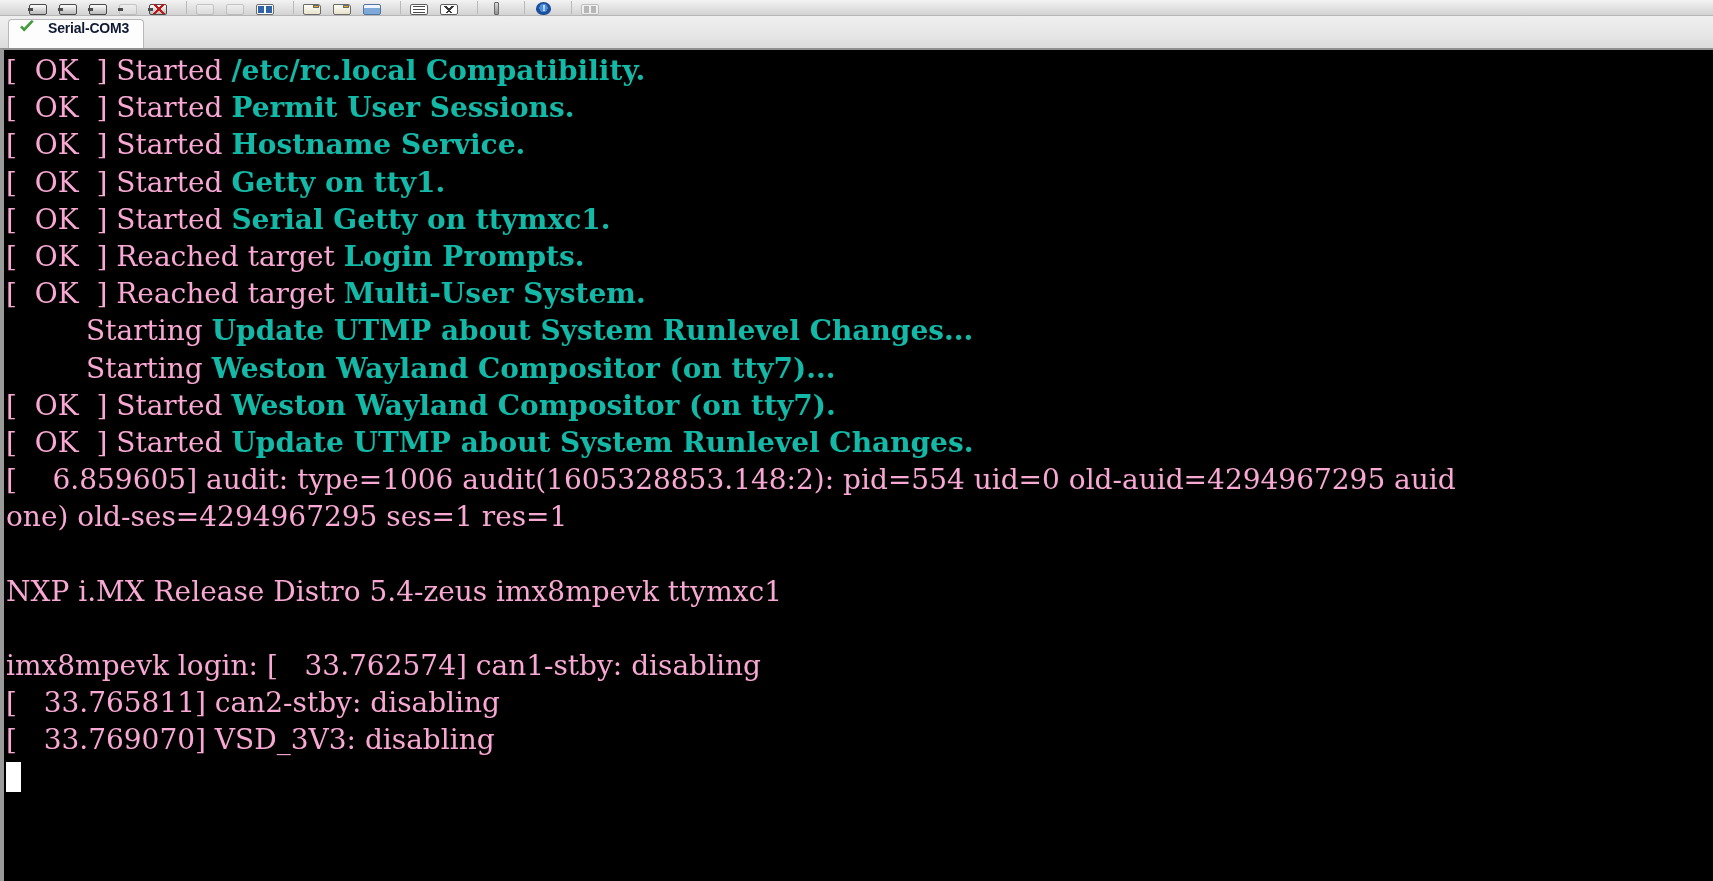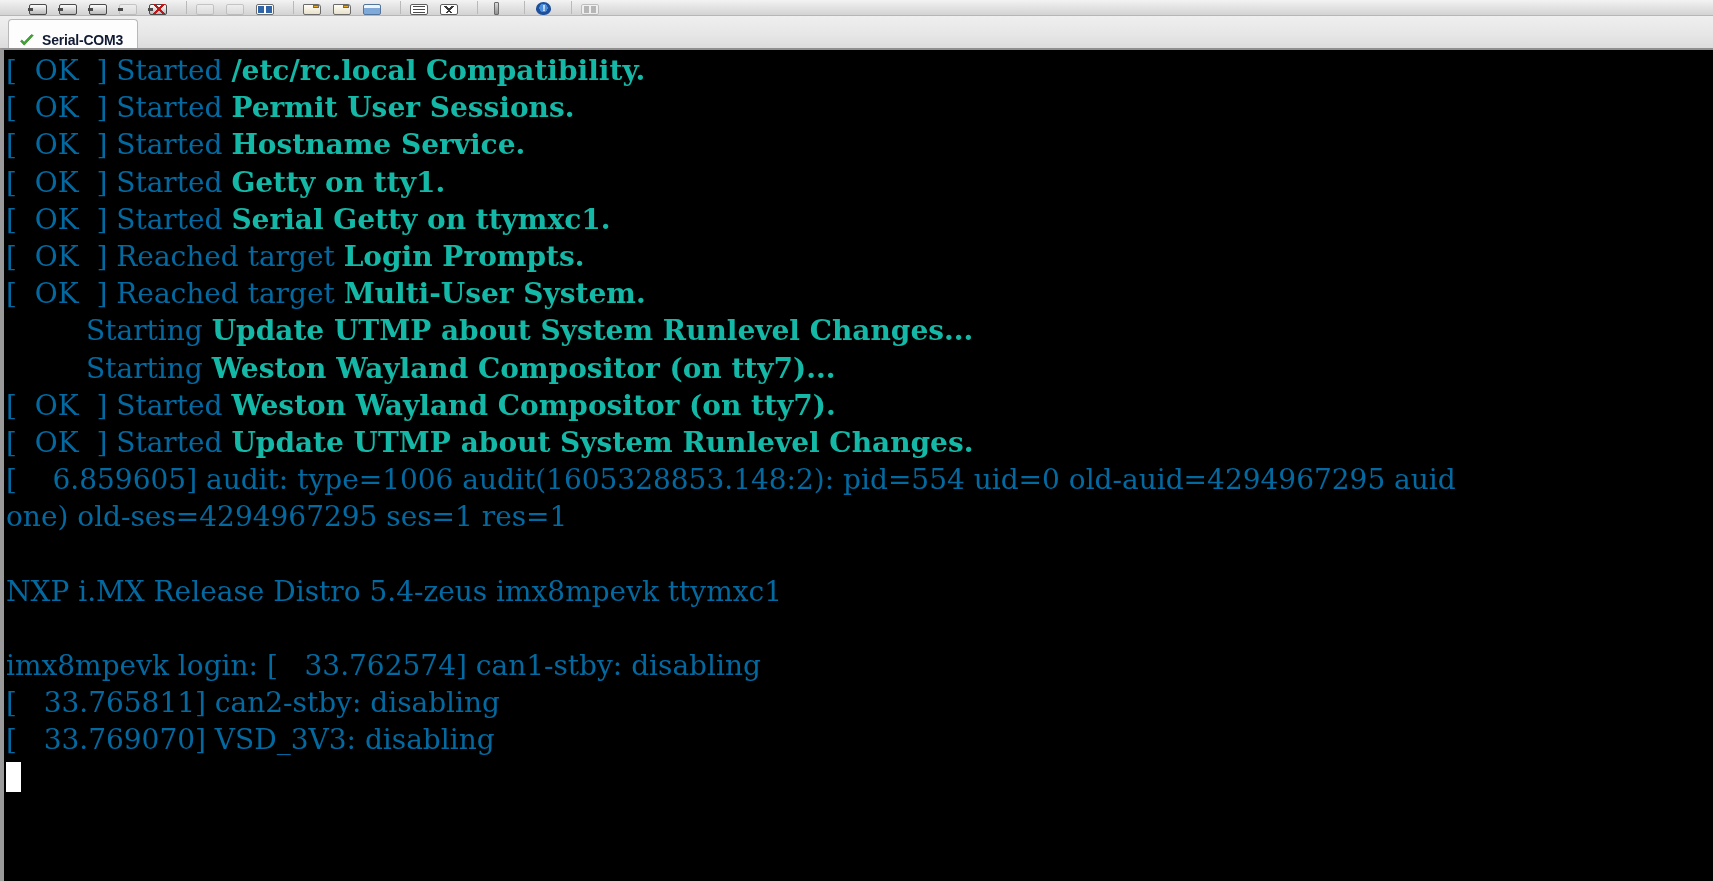--- a/index.html
+++ b/index.html
@@ -198,22 +198,22 @@
     background: linear-gradient(to bottom, #efefef 0%, #e6e6e6 60%, #dcdcdc 100%);
     box-sizing: border-box;
   }
   .tab {
     position: absolute;
     left: 8px;
     top: 3px;
     height: 29px;
     padding: 0 14px 0 10px;
     display: flex;
-    align-items: flex-end;
-    gap: 7px;
+    align-items: flex-start;
+    gap: 13px;
     background: #fdfdfd;
     border: 1px solid #b8b8b8;
     border-bottom: none;
     border-radius: 4px 4px 0 0;
     box-sizing: border-box;
   }
   .tab-check {
     width: 16px; height: 14px;
     position: relative;
     flex: 0 0 auto;
@@ -250,21 +250,21 @@
     color: #f2f2f2;
     white-space: pre;
     letter-spacing: 0px;
   }
   .line {
     height: 37.2px;
     white-space: pre;
     overflow: visible;
   }
   .tok-plain {
-    color: #0369a1;
+    color: #f9a8d4;
     font-weight: normal;
   }
   .tok-bold {
     color: #14b8a6;
     font-weight: bold;
   }
   .cursor {
     display: inline-block;
     width: 15px;
     height: 30px;

